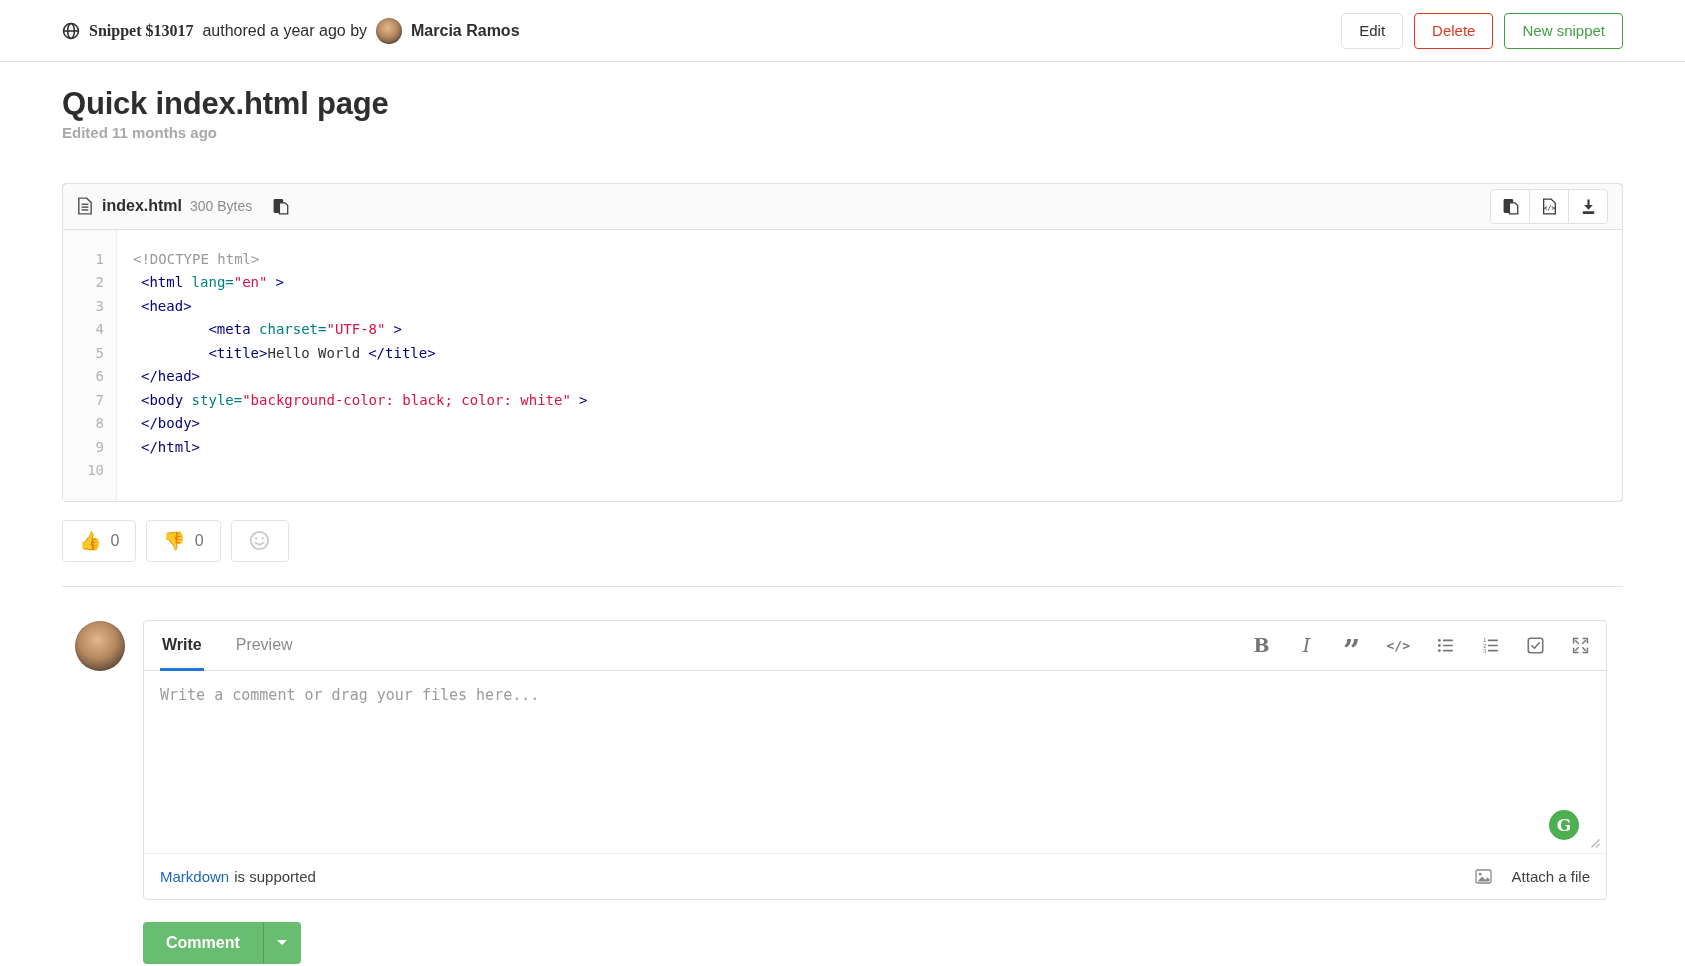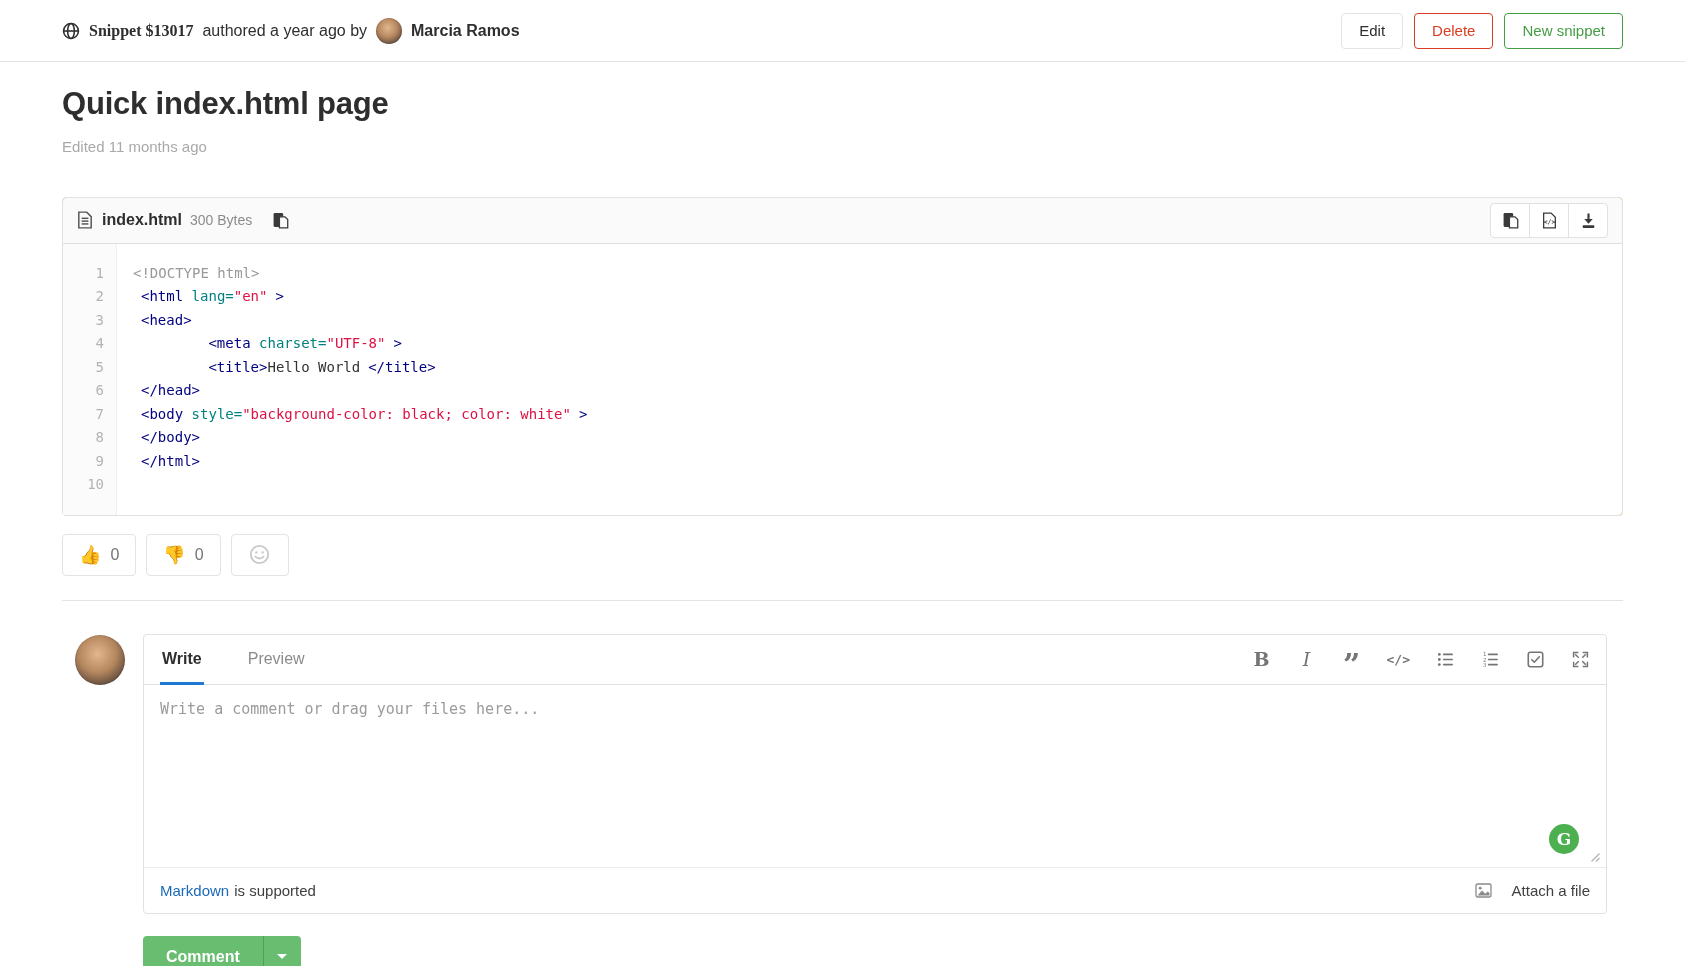--- a/index.html
+++ b/index.html
@@ -31,21 +31,21 @@
     height: 36px; padding: 0 17px; border-radius: 4px; background: #fff;
     font-family: inherit; font-size: 15px; display: inline-flex; align-items: center;
     border: 1px solid #e3e3e3; color: #2e2e2e; white-space: nowrap;
   }
   .btn-delete { border-color: var(--delete_red, #db3b21); color: var(--delete_red, #db3b21); }
   .btn-new { border-color: var(--new_snippet_green, #449d44); color: var(--new_snippet_green, #449d44); }
 
   
   .container { padding: 0 62px; }
   .page-title { font-size: 31px; font-weight: 700; line-height: 1.15; margin-top: 24px; letter-spacing: -.2px; }
-  .edited { margin-top: 16px; font-size: 15px; color: #a9a9a9; }
+  .edited { margin-top: 2px; font-size: 15px; color: #a9a9a9; font-weight: bold; }
 
   
   .file-card { margin-top: 42px; border: 1px solid #e1e1e1; border-radius: 4px; background: #fdba74; }
   .file-header {
     min-height: 46px; background: #fafafa; border-bottom: 1px solid #e1e1e1;
     border-radius: 4px 4px 0 0; display: flex; align-items: center; padding: 5px 14px;
   }
   .doc-icon { width: 16px; height: 18px; color: #545454; flex: none; }
   .file-name { font-weight: 700; font-size: 16px; margin-left: 9px; }
   .file-size { font-size: 14px; color: #8c8c8c; margin-left: 8px; }
@@ -88,21 +88,21 @@
 
   
   .comment-area { display: flex; margin-top: 33px; }
   .avatar-lg {
     width: 50px; height: 50px; border-radius: 50%; flex: none; margin-left: 13px; margin-top: 1px;
     background: radial-gradient(circle at 45% 38%, #e3b78d 0%, #b5875f 45%, #5e4a3c 78%, #3c3a40 100%);
     box-shadow: inset 0 0 0 1px rgba(0,0,0,.08);
   }
   .comment-card { flex: 1; margin-left: 18px; margin-right: 16px; border: 1px solid #e1e1e1; border-radius: 4px; background: #fff; }
   .cc-header { height: 50px; display: flex; align-items: stretch; padding: 0 16px; border-bottom: 1px solid #e1e1e1; }
-  .tabs { display: flex; gap: 42px; text-align: center; }
+  .tabs { display: flex; gap: 30px; text-align: center; }
   .tab { display: flex; align-items: center; position: relative; font-size: 16px; color: #8c8c8c; padding: 0 2px; }
   .tab.active { color: #2e2e2e; font-weight: 700; }
   .tab.active::after { content: ""; position: absolute; left: 0; right: 0; bottom: -1px; height: 3px; background: var(--accent_blue, #1f78d1); }
   .cc-toolbar { margin-left: auto; display: flex; align-items: center; gap: 25px; color: #757575; }
   .tb { display: flex; align-items: center; justify-content: center; background: none; border: none; color: #757575; height: 28px; min-width: 20px; }
   .g-bold { font-family: "DejaVu Serif", serif; font-weight: 700; font-size: 19px; }
   .g-italic { font-family: "DejaVu Serif", serif; font-style: italic; font-size: 19px; }
   .g-quote { font-family: "DejaVu Serif", serif; font-weight: 700; font-size: 30px; line-height: 10px; padding-top: 12px; }
   .g-code { font-family: "DejaVu Sans Mono", monospace; font-weight: 700; font-size: 13px; }
   .tb svg { width: 17px; height: 17px; }

